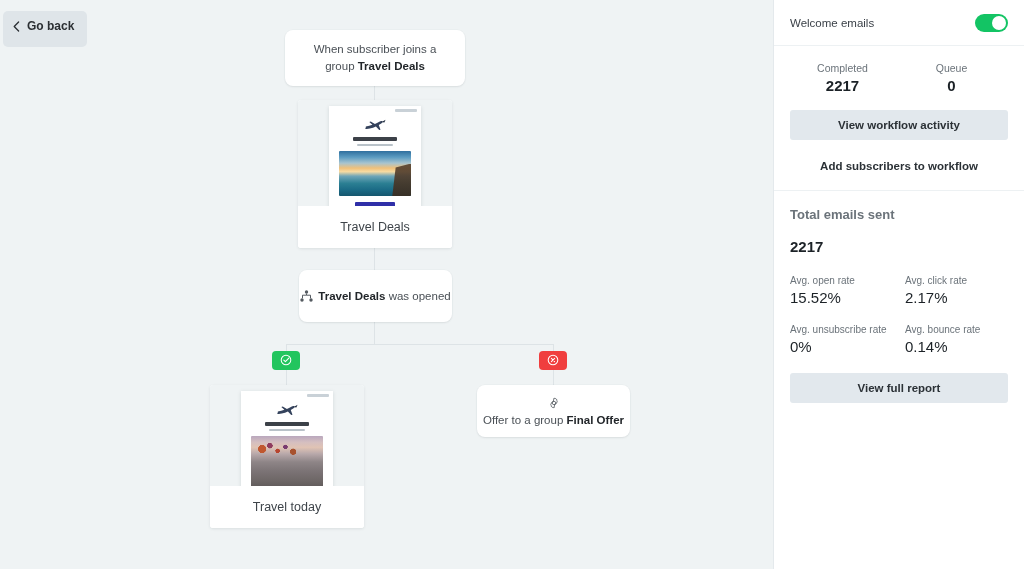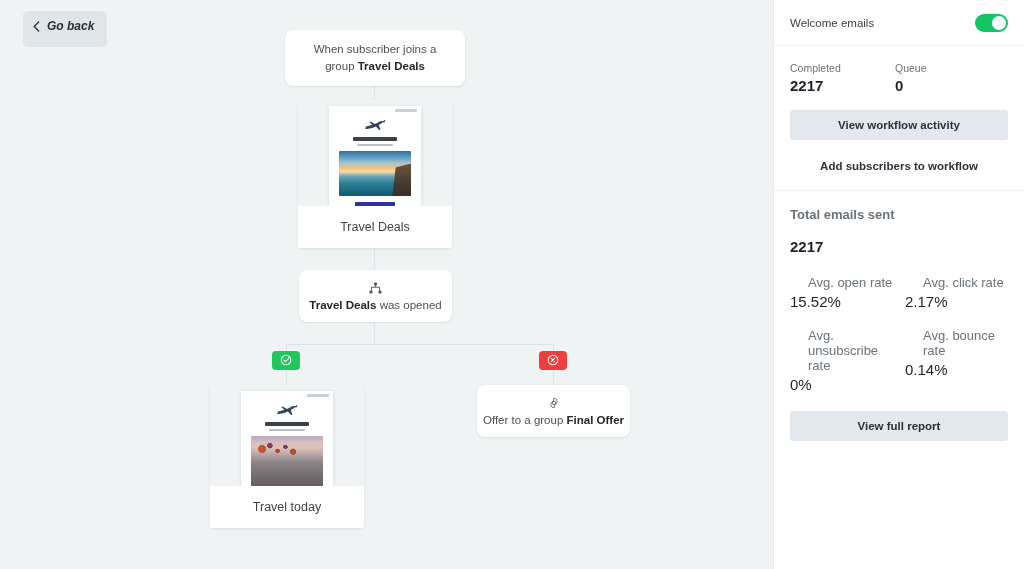--- a/index.html
+++ b/index.html
@@ -13,29 +13,28 @@
 
   
   .canvas {
     position: relative;
     width: 773px; height: 569px;
     background: #eff3f4;
     overflow: hidden;
   }
 
   .go-back {
-    position: absolute; left: 23px; top: 11px;
+    position: absolute; left: 3px; top: 11px;
     display: flex; align-items: center; gap: 7px;
     background: #dfe5e9;
     border: none; border-radius: 5px;
     padding: 8px 13px 14px 10px;
     font-size: 12px; font-weight: 700; color: #2b2f33;
     cursor: pointer;
     font-family: "Liberation Sans", sans-serif;
-    font-style: italic;
   }
   .go-back .chev { display: block; line-height: 0; }
 
   
   .line { position: absolute; background: #dde3e6; }
   .vline { width: 1px; }
   .hline { height: 1px; }
 
   
   .node {
@@ -50,21 +49,21 @@
     display: flex; align-items: center; justify-content: center;
   }
   .trigger-text {
     font-size: 11.5px; color: #4a5056; line-height: 1.45;
     text-align: center; padding: 0 16px;
   }
   .trigger-text b { color: #22262a; font-weight: 700; }
 
   .cond-node {
     left: 299px; top: 270px; width: 153px; height: 52px;
-    display: flex; flex-direction: column; align-items: center;
+    display: flex; align-items: center;
     justify-content: center; gap: 5px;
   }
   .cond-icon { line-height: 0; color: #555b61; }
   .cond-text { font-size: 11.5px; color: #4a5056; }
   .cond-text b { color: #22262a; font-weight: 700; }
 
   .action-node {
     left: 477px; top: 385px; width: 153px; height: 52px;
     display: flex; flex-direction: column; align-items: center;
     justify-content: center; gap: 5px;
@@ -193,42 +192,42 @@
   }
   .toggle .knob {
     position: absolute; right: 2px; top: 2px;
     width: 14px; height: 14px; border-radius: 50%; background: #fff;
   }
 
   .panel-sec { padding: 16px 16px 18px; }
   .panel-sec.bordered { border-bottom: 1px solid #edf1f3; }
 
   .stat-row { display: flex; gap: 0; margin-bottom: 16px; }
-  .stat { flex: 1; }
+  .stat { flex: 1; text-align: center; }
   .stat-row .stat:nth-child(2) { flex: 0 0 113px; }
   .stat-label { font-size: 10.5px; color: #6b737a; margin-bottom: 3px; }
   .stat-value { font-size: 15px; font-weight: 700; color: #1c2227; }
 
   .btn-grey {
     display: block; width: 100%;
     background: #e2e8ed; border: none; border-radius: 3px;
     padding: 9px 0; font-size: 11.5px; font-weight: 700; color: #2b3136;
     cursor: pointer; font-family: "Liberation Sans", sans-serif;
   }
   .link-row {
     text-align: center; margin-top: 20px;
     font-size: 11.5px; font-weight: 700; color: #2b3136; cursor: pointer;
   }
 
   .total-label { font-size: 13px; color: #6b737a; margin-bottom: 16px; font-weight: bold; }
   .total-value { font-size: 15px; font-weight: 700; color: #1c2227; margin-bottom: 20px; }
   .metric-grid { display: flex; flex-wrap: wrap; }
   .metric { width: 50%; margin-bottom: 18px; }
   .metric:nth-child(2n) { padding-left: 6px; }
-  .metric-label { font-size: 13px; color: #6b737a; margin-bottom: 3px; margin-left: 18px; }
+  .metric-label { font-size: 10px; color: #6b737a; margin-bottom: 3px; }
   .metric-value { font-size: 15px; font-weight: 400; color: #1c2227; }
 </style>
 </head>
 <body>
 
 <div class="app">
 
   <div class="canvas">
 
     <button class="go-back">

